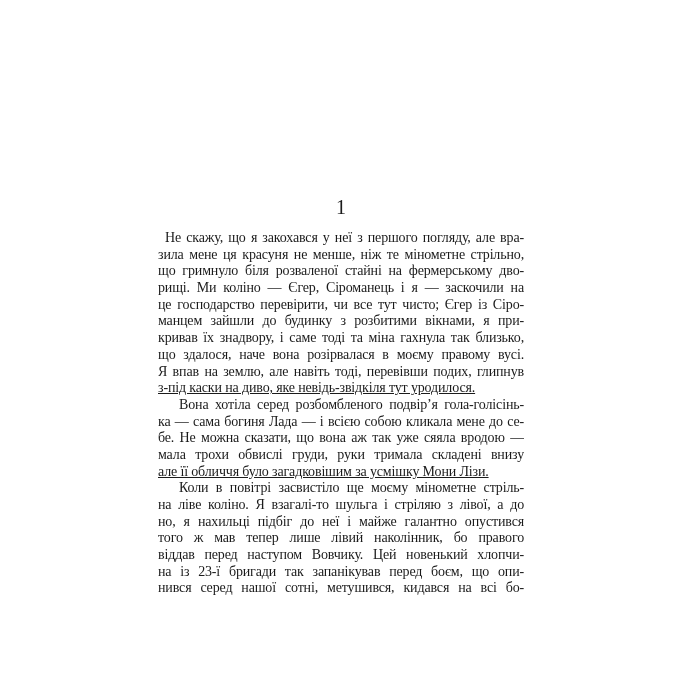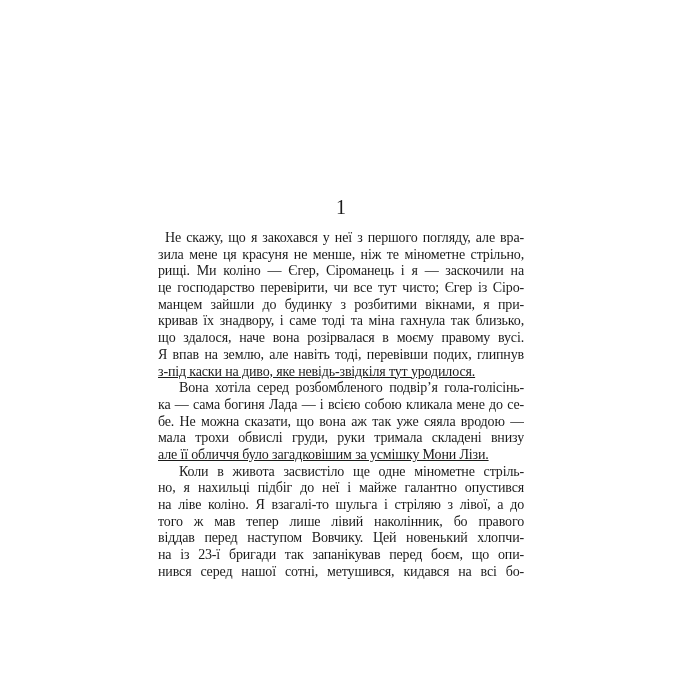--- a/index.html
+++ b/index.html
@@ -63,38 +63,39 @@
 </style>
 </head>
 <body style="background: rgb(255, 255, 255);">
 
 <div class="book-page" style="background: rgb(255, 255, 255);">
   <div class="chapter-number" style="color: rgb(27, 27, 27);">1</div>
   <div class="body-text" style="color: rgb(27, 27, 27);">
       <div class="paragraph first">
         <div class="line">Не скажу, що я закохався у неї з першого погляду, але вра-</div>
         <div class="line">зила мене ця красуня не менше, ніж те мінометне стрільно,</div>
+        <div class="line">що гримнуло біля розваленої стайні на фермерському дво-</div>
         <div class="line">рищі. Ми коліно — Єгер, Сіроманець і я — заскочили на</div>
         <div class="line">це господарство перевірити, чи все тут чисто; Єгер із Сіро-</div>
         <div class="line">манцем зайшли до будинку з розбитими вікнами, я при-</div>
         <div class="line">кривав їх знадвору, і саме тоді та міна гахнула так близько,</div>
         <div class="line">що здалося, наче вона розірвалася в моєму правому вусі.</div>
         <div class="line">Я впав на землю, але навіть тоді, перевівши подих, глипнув</div>
         <div class="line nojust">з-під каски на диво, яке невідь-звідкіля тут уродилося.</div>
       </div>
       <div class="paragraph">
         <div class="line">Вона хотіла серед розбомбленого подвір’я гола-голісінь-</div>
         <div class="line">ка — сама богиня Лада — і всією собою кликала мене до се-</div>
         <div class="line">бе. Не можна сказати, що вона аж так уже сяяла вродою —</div>
         <div class="line">мала трохи обвислі груди, руки тримала складені внизу</div>
         <div class="line nojust">але її обличчя було загадковішим за усмішку Мони Лізи.</div>
       </div>
       <div class="paragraph">
-        <div class="line">Коли в живота засвистіло ще одне мінометне стріль-</div>
+        <div class="line">Коли в повітрі засвистіло ще моєму мінометне стріль-</div>
+        <div class="line">на ліве коліно. Я взагалі-то шульга і стріляю з лівої, а до</div>
         <div class="line">но, я нахильці підбіг до неї і майже галантно опустився</div>
-        <div class="line">на ліве коліно. Я взагалі-то шульга і стріляю з лівої, а до</div>
         <div class="line">того ж мав тепер лише лівий наколінник, бо правого</div>
         <div class="line">віддав перед наступом Вовчику. Цей новенький хлопчи-</div>
         <div class="line">на із 23-ї бригади так запанікував перед боєм, що опи-</div>
         <div class="line">нився серед нашої сотні, метушився, кидався на всі бо-</div>
       </div>
     </div>
 </div>
 
 </body></html>

